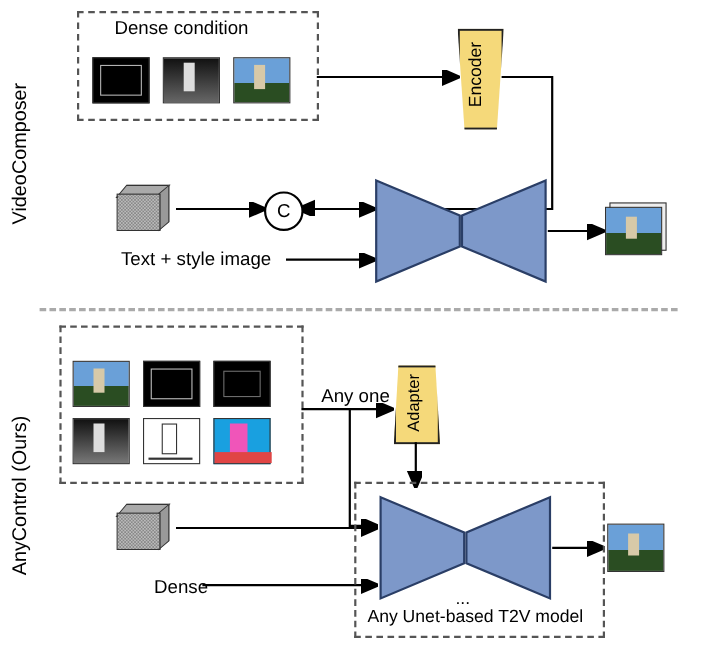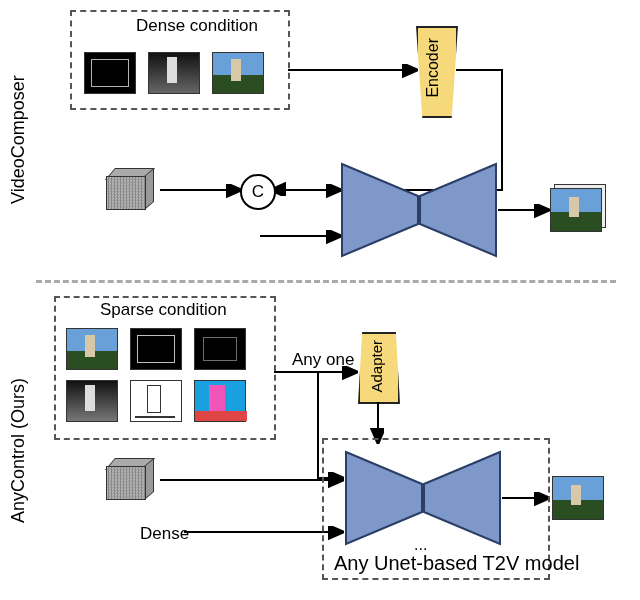--- a/index.html
+++ b/index.html
@@ -144,21 +144,21 @@
 </style>
 </head>
 <body>
 
 <div class="canvas">
 
   <div class="vlabel" style="left:8px; top:50px; height:180px;">VideoComposer</div>
   <div class="vlabel" style="left:8px; top:350px; height:200px;">AnyControl (Ours)</div>
 
   <div class="dashed-box" style="left:70px; top:10px; width:216px; height:96px;"></div>
-  <div class="block-label" style="left:136px; top:16px;">Dense condition</div>
+  <div class="block-label" style="left:104px; top:16px;">Dense condition</div>
 
   <div class="thumb" style="left:84px; top:52px; background:#000;">
     <div style="position:absolute;inset:6px;border:1px solid #fff;opacity:.7;"></div>
   </div>
   <div class="thumb" style="left:148px; top:52px; background:linear-gradient(#111,#666);">
     <div style="position:absolute;left:18px;top:4px;width:10px;height:26px;background:#ddd;"></div>
   </div>
   <div class="thumb" style="left:212px; top:52px; background:linear-gradient(#6aa0d8 55%,#2a4d22 55%);">
     <div style="position:absolute;left:18px;top:6px;width:10px;height:22px;background:#d7c9a8;"></div>
   </div>
@@ -188,34 +188,34 @@
   </svg>
 
   <div class="noise-cube" style="left:106px; top:168px;">
     <div class="top"></div>
       <div class="side"></div>
       <div class="front"></div>
   </div>
 
   <div class="circ" style="left:240px; top:174px;">C</div>
 
+  <div class="block-label" style="left:110px; top:226px;">Text + style image</div>
 
   <div class="bowtie" style="left:340px; top:162px;">
     <svg width="158" height="96">
       <polygon points="2,2 78,34 78,62 2,94" fill="#7d98c9" stroke="#2a3e66" stroke-width="2"></polygon>
       <polygon points="156,2 80,34 80,62 156,94" fill="#7d98c9" stroke="#2a3e66" stroke-width="2"></polygon>
     </svg>
   </div>
 
   <div class="out-thumb stack" style="left:550px; top:188px;"></div>
 
   <div class="hsep" style="left:36px; top:280px; width:580px;"></div>
 
   <div class="dashed-box" style="left:54px; top:296px; width:218px; height:140px;"></div>
-  <div class="block-label" style="left:100px; top:300px;">Sparse condition</div>
 
   <div class="thumb" style="left:66px; top:328px; background:linear-gradient(#6aa0d8 55%,#2a4d22 55%);">
     <div style="position:absolute;left:18px;top:6px;width:10px;height:22px;background:#d7c9a8;"></div>
   </div>
   <div class="thumb" style="left:130px; top:328px; background:#000;">
     <div style="position:absolute;inset:6px;border:1px solid #eee;opacity:.8;"></div>
   </div>
   <div class="thumb" style="left:194px; top:328px; background:#000;">
     <div style="position:absolute;inset:8px;border:1px solid #888;opacity:.8;"></div>
   </div>
@@ -258,21 +258,21 @@
     <path d="M378 402 L378 440" marker-end="url(#ah2)"></path>
 
     <line x1="160" y1="480" x2="340" y2="480" marker-end="url(#ah2)"></line>
 
     <line x1="184" y1="532" x2="340" y2="532" marker-end="url(#ah2)"></line>
 
     <line x1="502" y1="498" x2="546" y2="498" marker-end="url(#ah2)"></line>
   </svg>
 
   <div class="dashed-box" style="left:322px; top:438px; width:224px; height:138px;"></div>
-  <div class="block-label" style="left:334px; top:552px; font-size:20px;">Any Unet-based T2V model</div>
+  <div class="block-label" style="left:334px; top:552px; font-size:16px;">Any Unet-based T2V model</div>
 
   <div class="bowtie" style="left:344px; top:450px;">
     <svg width="158" height="96">
       <polygon points="2,2 78,34 78,62 2,94" fill="#7d98c9" stroke="#2a3e66" stroke-width="2"></polygon>
       <polygon points="156,2 80,34 80,62 156,94" fill="#7d98c9" stroke="#2a3e66" stroke-width="2"></polygon>
     </svg>
   </div>
   <div class="block-label" style="left:414px; top:536px; font-size:16px;">...</div>
 
   <div class="out-thumb" style="left:552px; top:476px;"></div>

